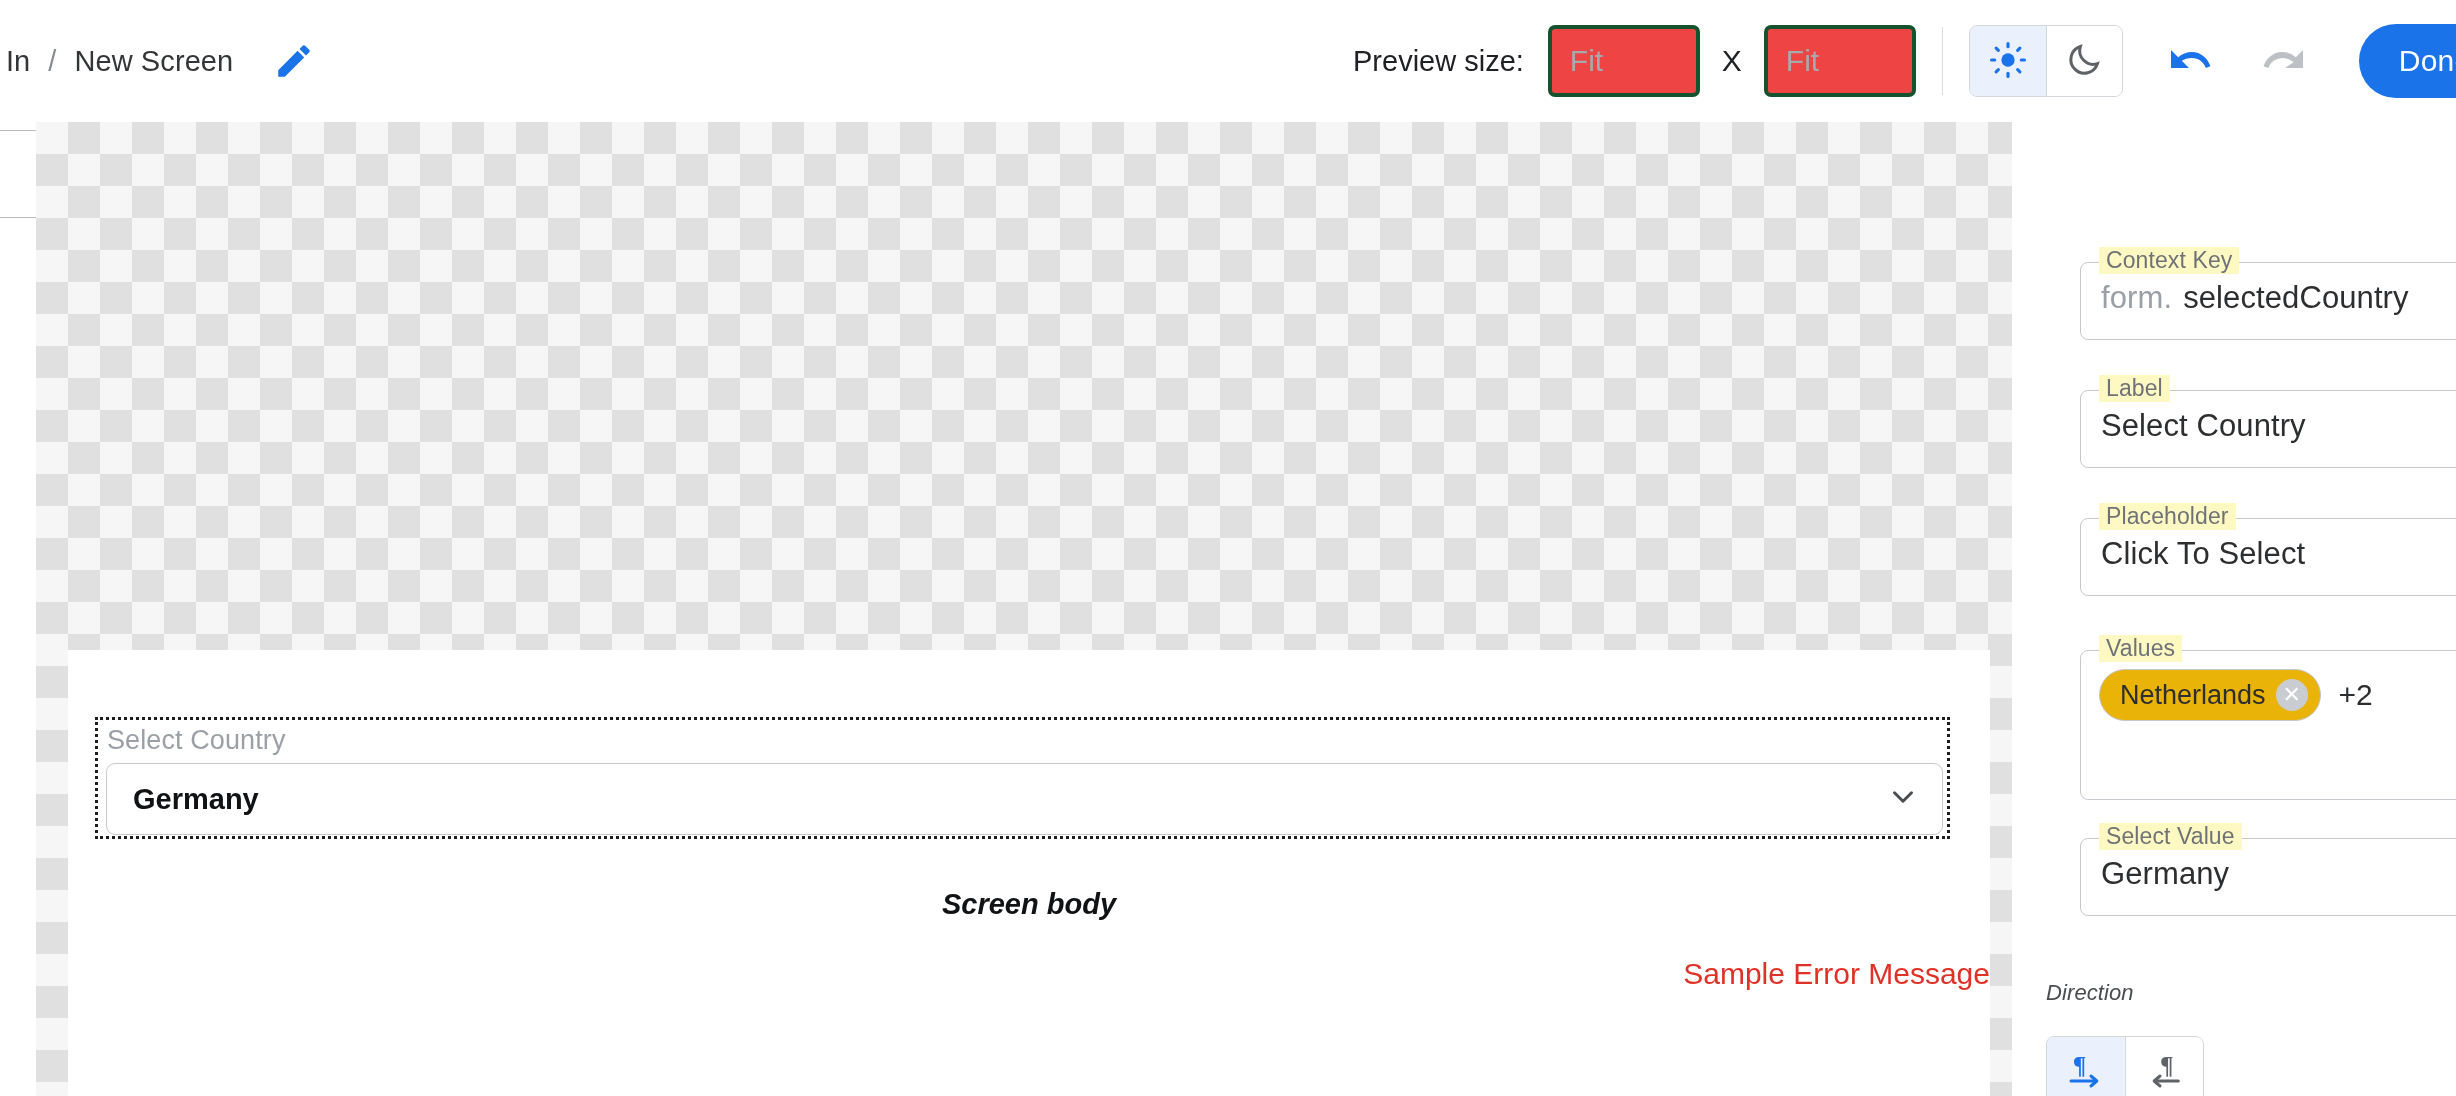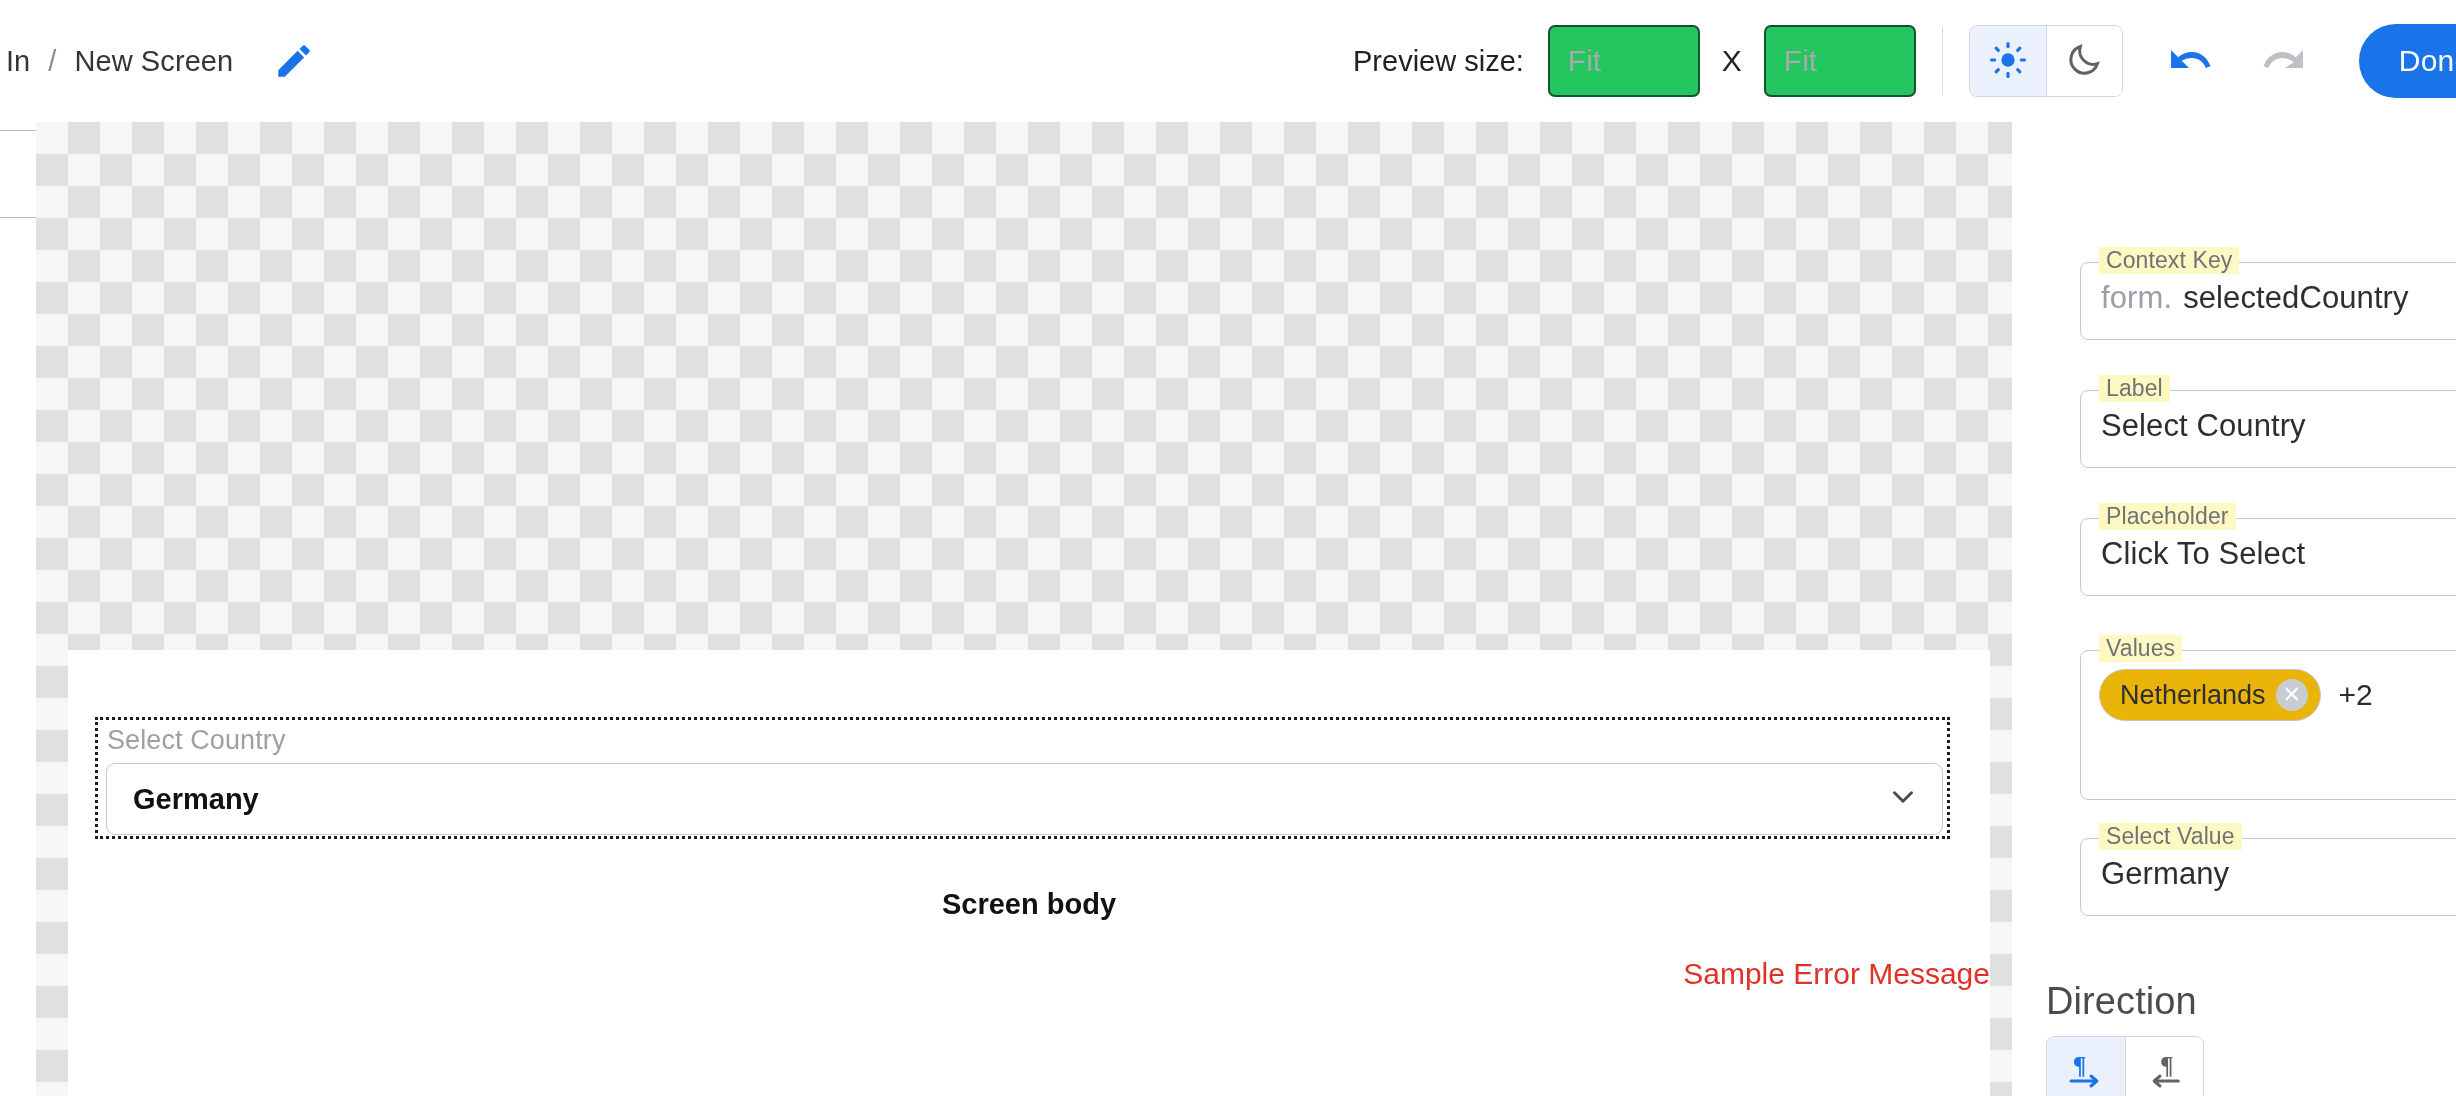--- a/index.html
+++ b/index.html
@@ -30,22 +30,22 @@
 
   .preview-group {
     position: absolute; left: 1353px; top: 0; height: 122px;
     display: flex; align-items: center; gap: 0;
   }
   .preview-label {
     font-size: 29px; color: #202124; margin-right: 24px; white-space: nowrap; text-align: center;
   }
   .fit-input {
     width: 152px; height: 72px;
-    border: 2px solid #14532d; border-radius: 7px;
-    background: #22c55e;
+    border: 4px solid #14532d; border-radius: 7px;
+    background: #ef4444;
     font-size: 30px; color: #333537;
     padding: 0 18px;
     font-family: "Liberation Sans", sans-serif;
     outline: none;
   }
   .fit-input::placeholder { color: #a6a9ad; }
   .x-sep { font-size: 30px; color: #202124; margin: 0 22px; }
 
   .vdivider {
     width: 1px; height: 68px; background: #d9dbdd; margin: 0 26px;
@@ -117,21 +117,21 @@
     width: 1837px; height: 72px;
     border: 1px solid #c6c9cd; border-radius: 9px;
     background: #fff;
     display: flex; align-items: center; justify-content: space-between;
     padding: 0 22px 0 26px;
   }
   .dd-value { font-size: 29px; font-weight: bold; color: #111214; }
 
   .screen-body {
     position: absolute; left: 0; top: 238px; width: 100%;
-    text-align: center; font-size: 29px; font-weight: bold; color: #111214;
+    text-align: center; font-size: 29px; font-weight: bold; color: #111214; font-style: italic;
   }
   .error-msg {
     position: absolute; left: 0; top: 307px; width: 100%;
     text-align: right; font-size: 30px; font-weight: normal; color: #e03127;
   }
 
   
   .right-panel {
     position: absolute; left: 2012px; top: 122px;
     width: 444px; height: 974px;
@@ -178,21 +178,21 @@
     width: 32px; height: 32px; border-radius: 50%;
     background: #c9ccd0; color: #fff;
     display: flex; align-items: center; justify-content: center;
     font-size: 22px; line-height: 1; cursor: pointer;
     font-family: "Liberation Sans", sans-serif;
   }
   .chip-more { font-size: 30px; color: #2c2e30; }
 
   .direction-heading {
     position: absolute; left: 34px; top: 858px;
-    font-size: 38px; color: #4a4d50; letter-spacing: 0.1px;
+    font-size: 22px; color: #4a4d50; letter-spacing: 0.1px; font-style: italic;
   }
   .direction-group {
     position: absolute; left: 34px; top: 914px;
     display: flex; border: 1px solid #d3d6da; border-radius: 8px; overflow: hidden;
     height: 72px;
   }
   .dir-btn {
     width: 78px; height: 100%;
     display: flex; align-items: center; justify-content: center;
     background: #fff; border: none; cursor: pointer;

